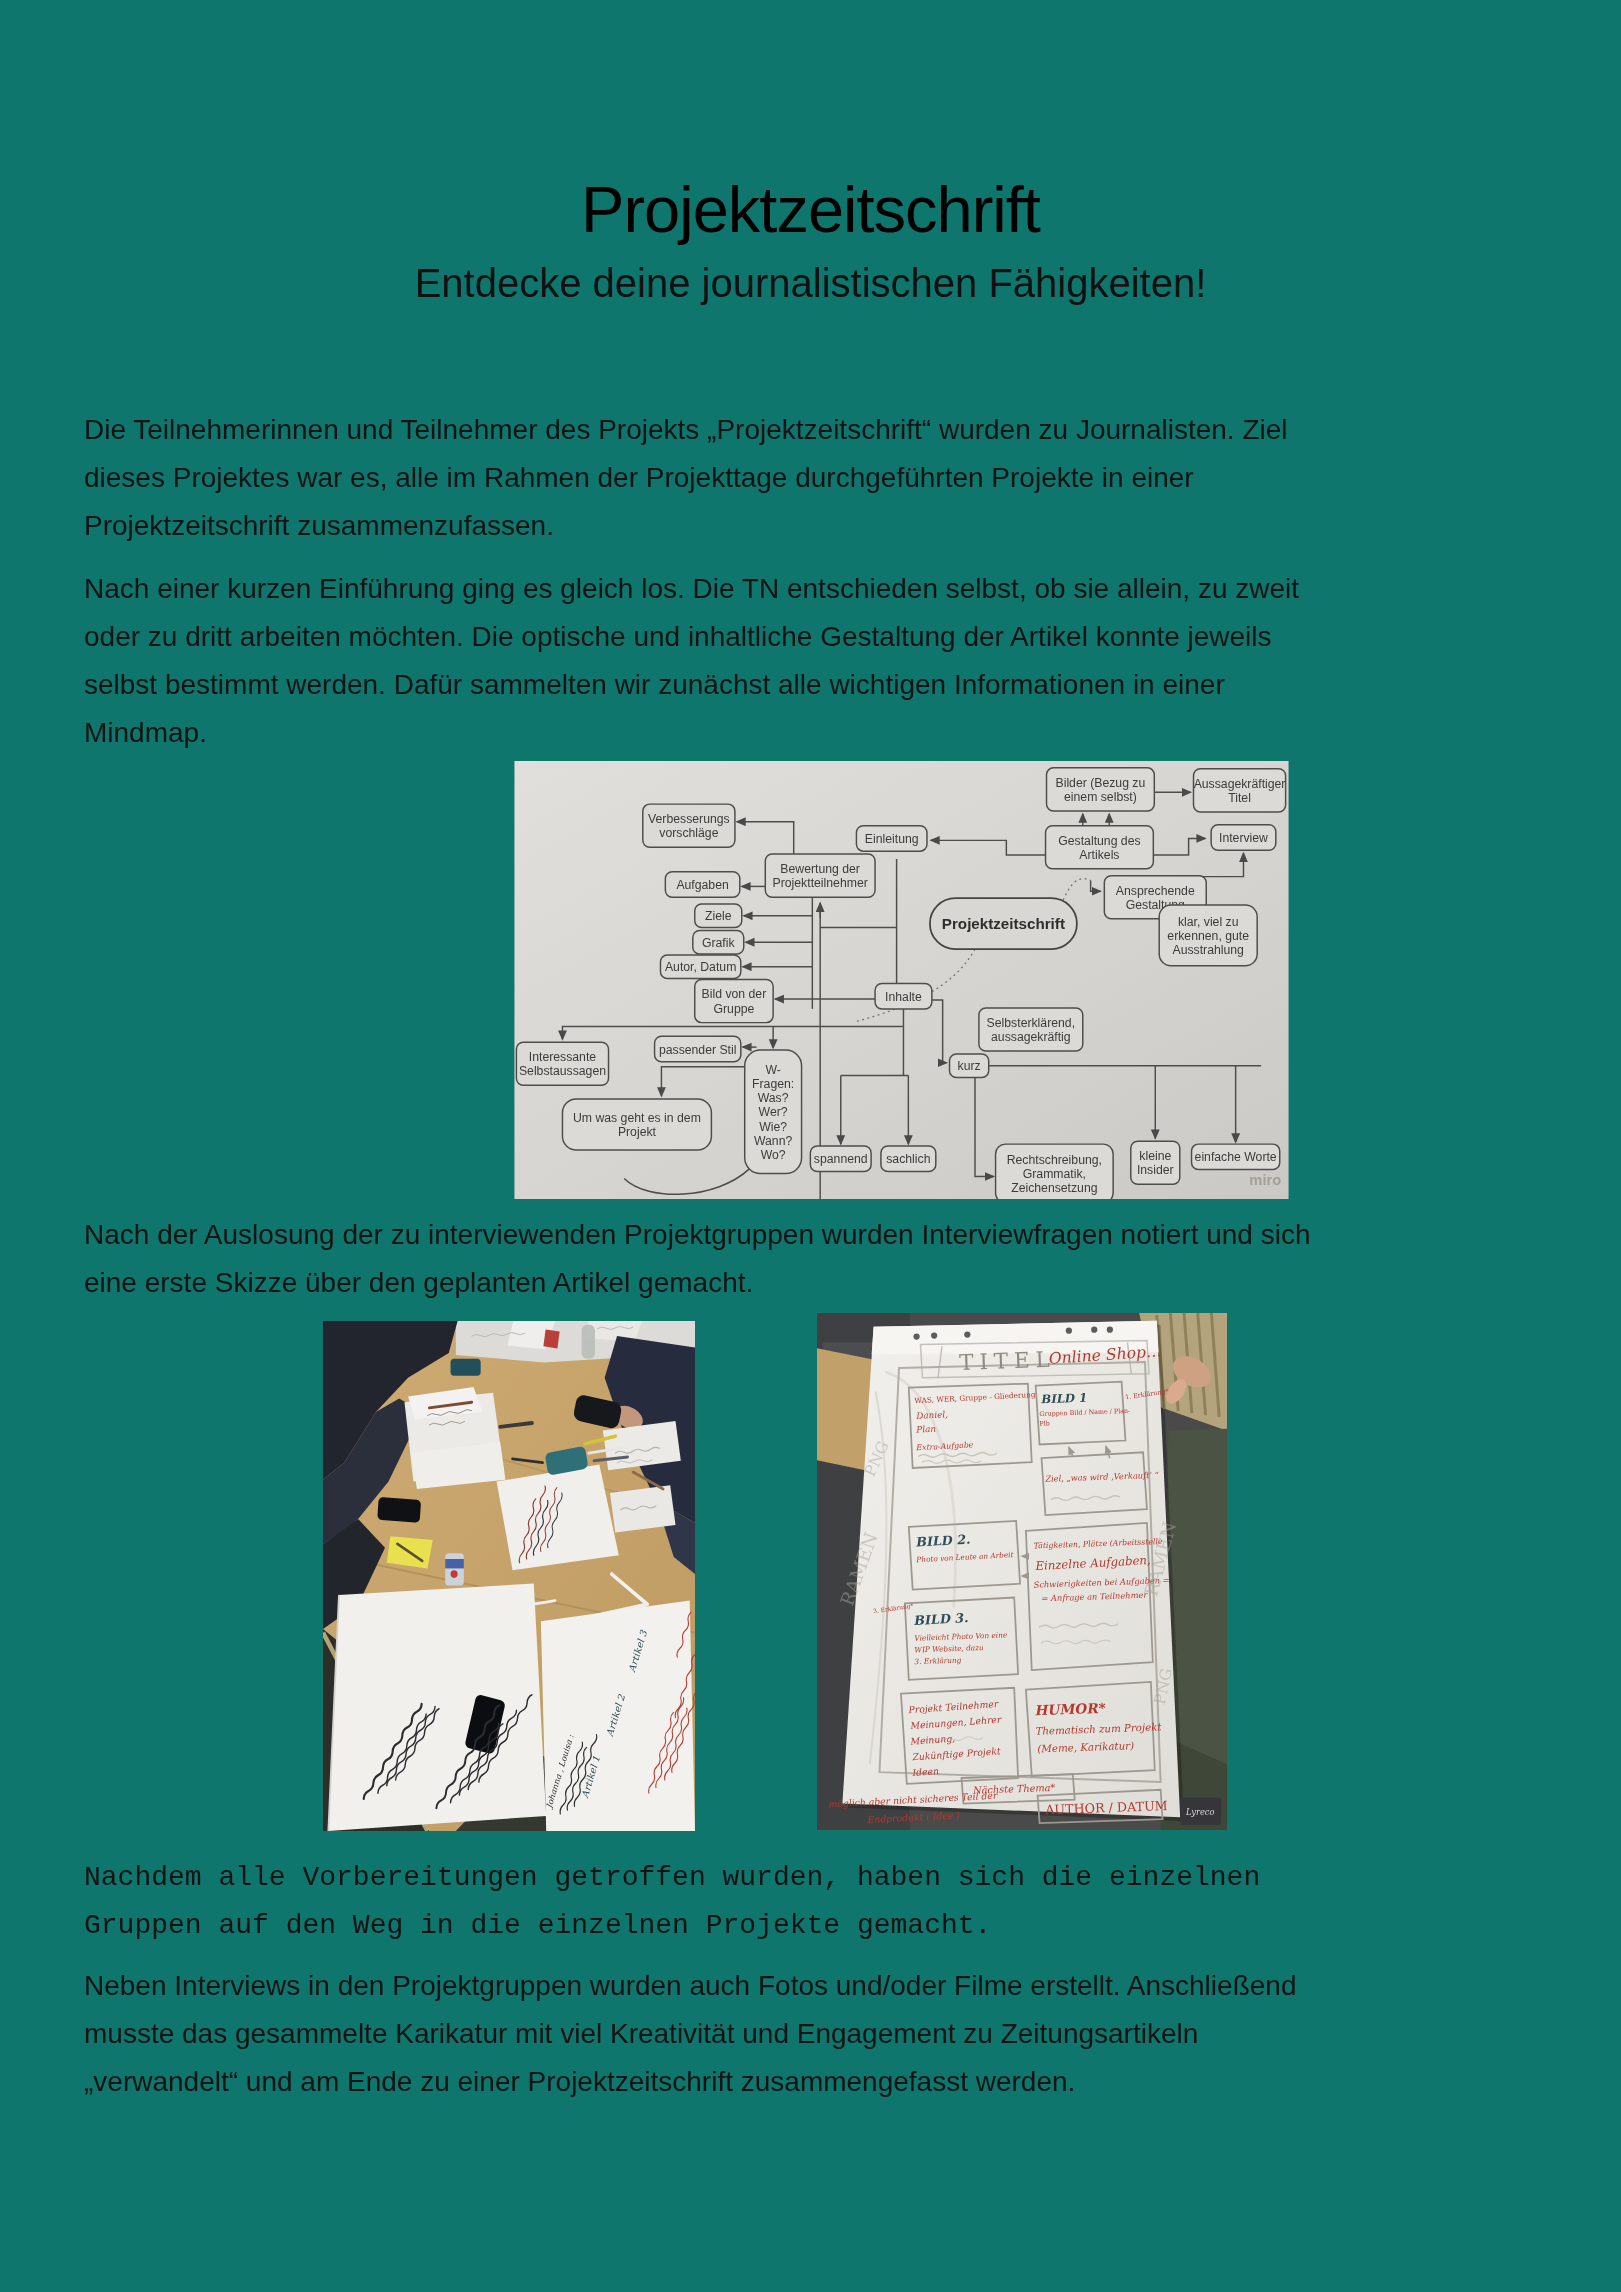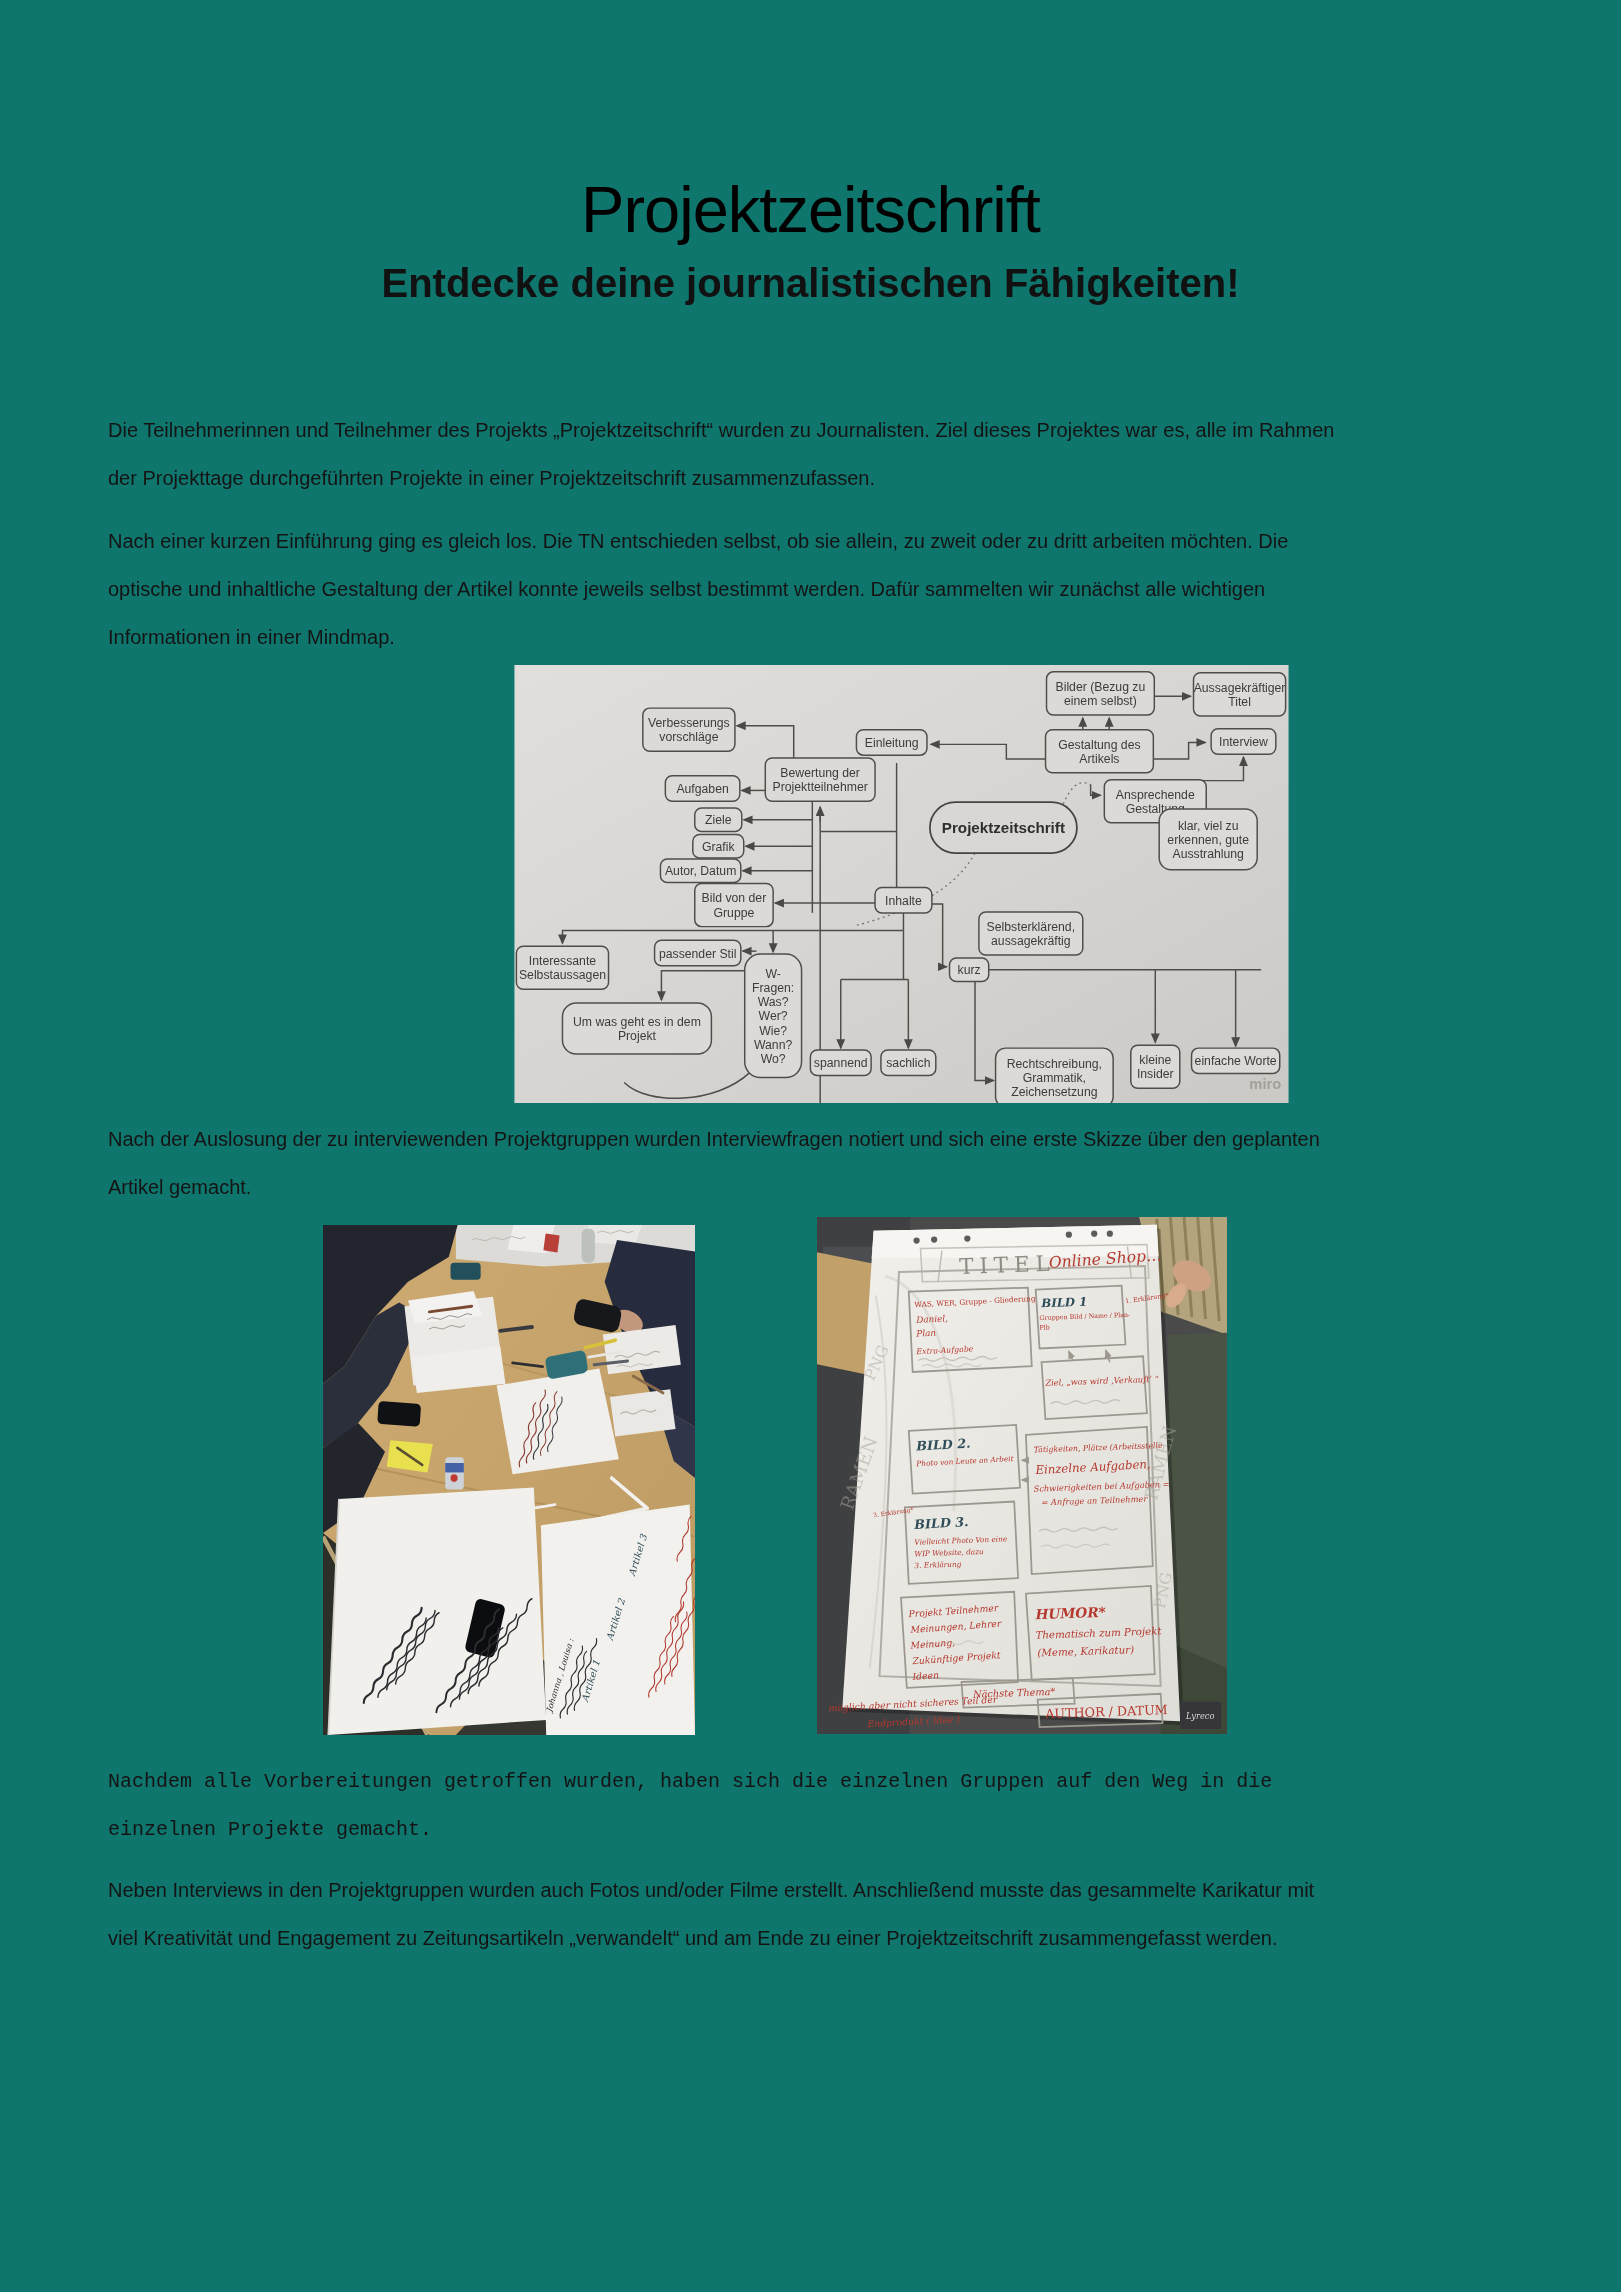--- a/index.html
+++ b/index.html
@@ -7,25 +7,25 @@
     width:1621px;height:2293px;background:#0f766e;position:relative;
     font-family:"Liberation Sans","DejaVu Sans",sans-serif;color:#1a1a1a;
     overflow:hidden;margin:0 auto;
   }
   .doc-title{
     margin:0;padding-top:172px;text-align:center;
     font-size:65px;font-weight:400;letter-spacing:-1px;color:#000;line-height:1.18;
   }
   .doc-subtitle{
     margin:9.8px 0 0 0;text-align:center;
-    font-size:40px;font-weight:700;color:#111;line-height:1.25;
+    font-size:40px;font-weight:400;color:#111;line-height:1.25;
   }
   .para{
-    margin:0 192px 0 108px;width:1235px;
-    font-size:20px;line-height:48px;text-align:left;color:#141414;
+    margin:0 192px 0 84px;width:1235px;
+    font-size:28px;line-height:48px;text-align:left;color:#141414;
   }
   .para.p1{margin-top:98px;}
   .para.p2{margin-top:14.7px;}
   .para.p3{margin-top:11.8px;}
   .para.p4{margin-top:23.5px;font-family:Liberation Mono, monospace;}
   .para.p5{margin-top:11.8px;}
   figure{margin:0;padding:0;}
   .mindmap-fig{
     margin:3.9px 0 0 434px;width:935px;height:438px;position:relative;
   }

